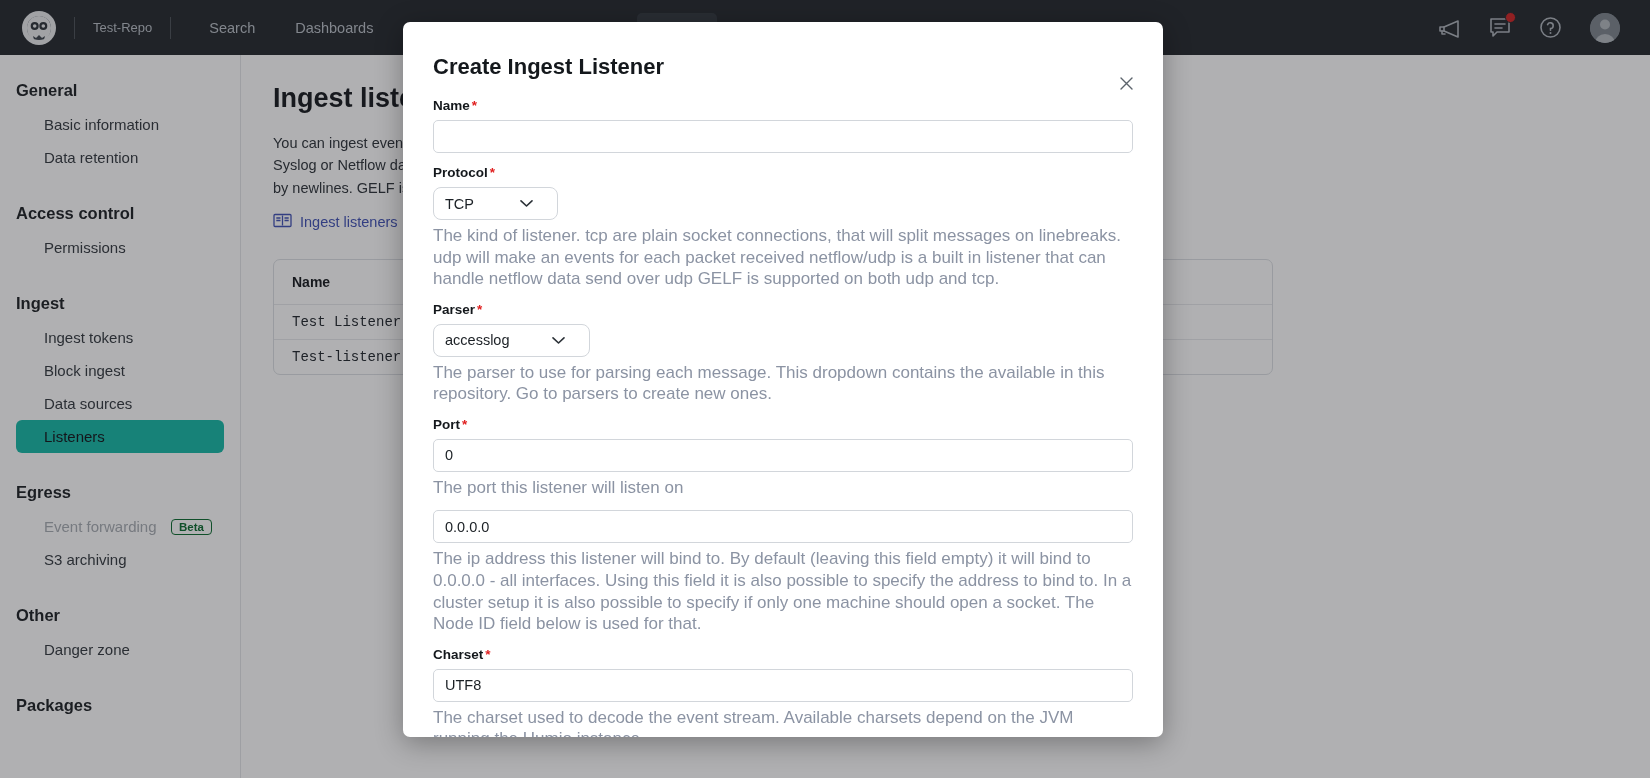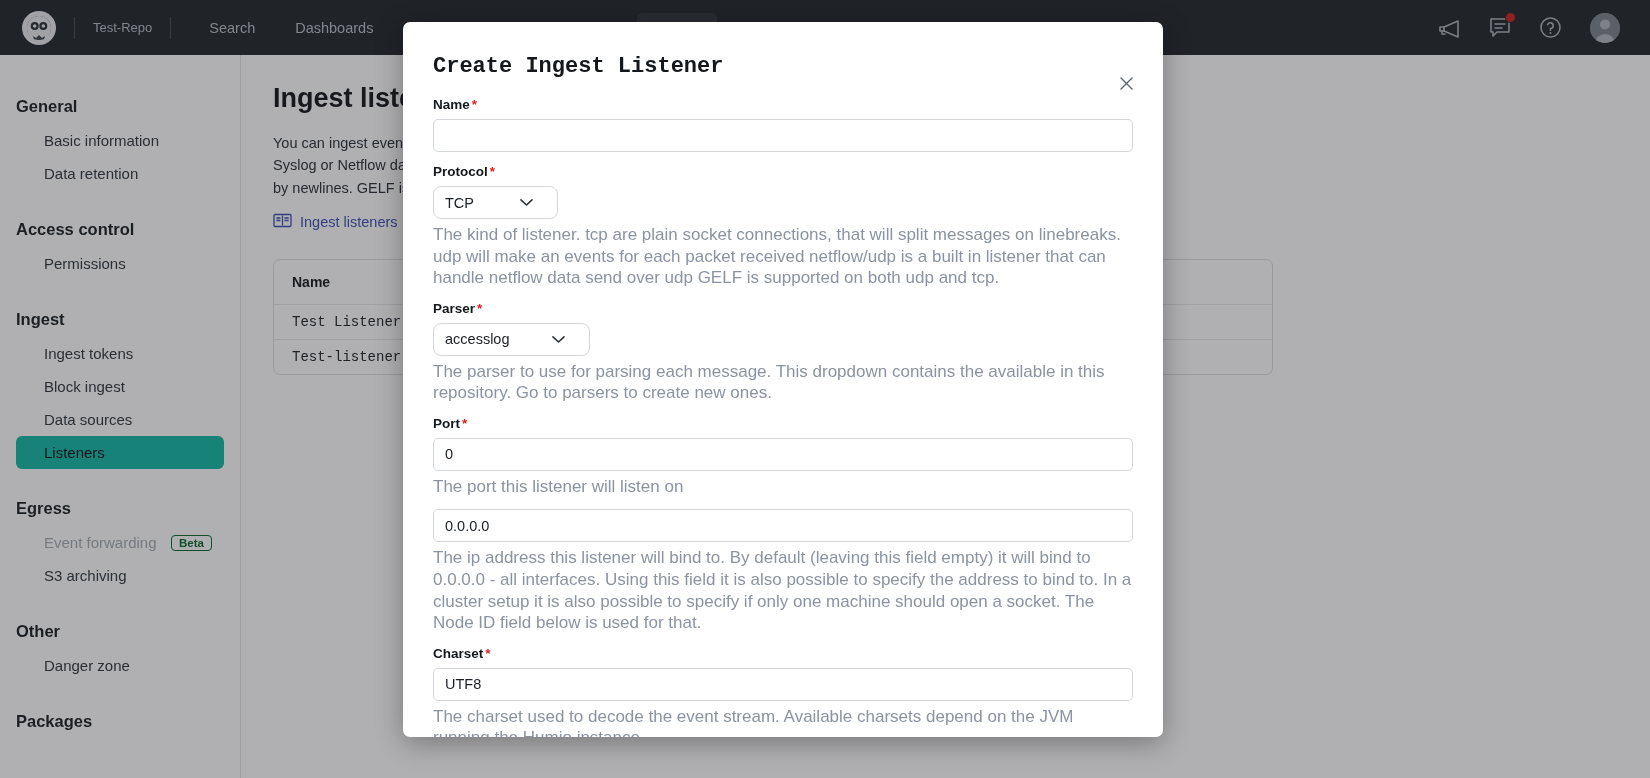--- a/index.html
+++ b/index.html
@@ -58,21 +58,21 @@
   
   .sidebar {
     position: absolute; top: 55px; left: 0;
     width: 240px; height: 723px;
     background: #ffffff;
     padding: 26px 16px 0 16px;
     overflow: hidden;
   }
   .sb-group {
     font-size: 16.5px; font-weight: bold; color: #1b1f23;
-    margin: 16px 0 8px 0; padding-left: 0;
+    margin: 0 0 8px 0; padding-left: 0;
   }
   .sb-group.spaced { margin-top: 30px; }
   .sb-item {
     font-size: 15px; color: #32383e;
     padding: 8px 0 8px 28px; border-radius: 6px;
     display: flex; align-items: center;
   }
   .sb-item.selected { background: #14b8a6; color: #101318; }
   .sb-item.muted { color: #a7acb2; }
   .beta-tag {
@@ -130,21 +130,20 @@
     width: 760px; height: 715px;
     background: #ffffff; border-radius: 7px;
     box-shadow: 0 6px 28px rgba(0,0,0,.32);
     z-index: 10;
     padding: 26px 30px 0 30px;
     overflow: hidden;
   }
   .modal-title {
     font-size: 22px; font-weight: bold; color: #14181c;
     margin: 6px 0 18px 0;
-    font-family: Liberation Mono, monospace;
   }
   .modal-close {
     position: absolute; top: 52px; right: 26px;
     width: 22px; height: 22px;
     color: #5c646c; font-size: 19px; line-height: 22px;
     text-align: center;
   }
   .field-label {
     font-size: 13.5px; font-weight: bold; color: #14181c;
     margin: 0 0 7px 0;

